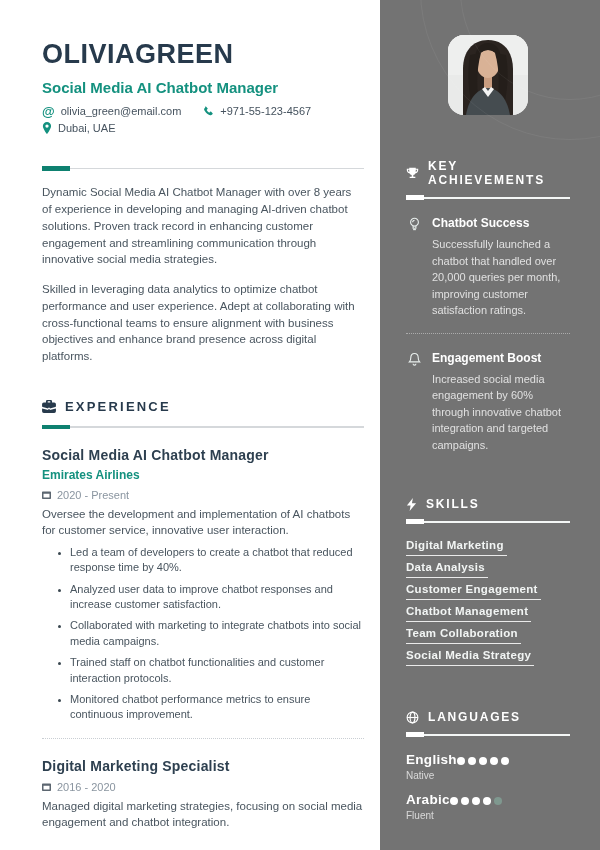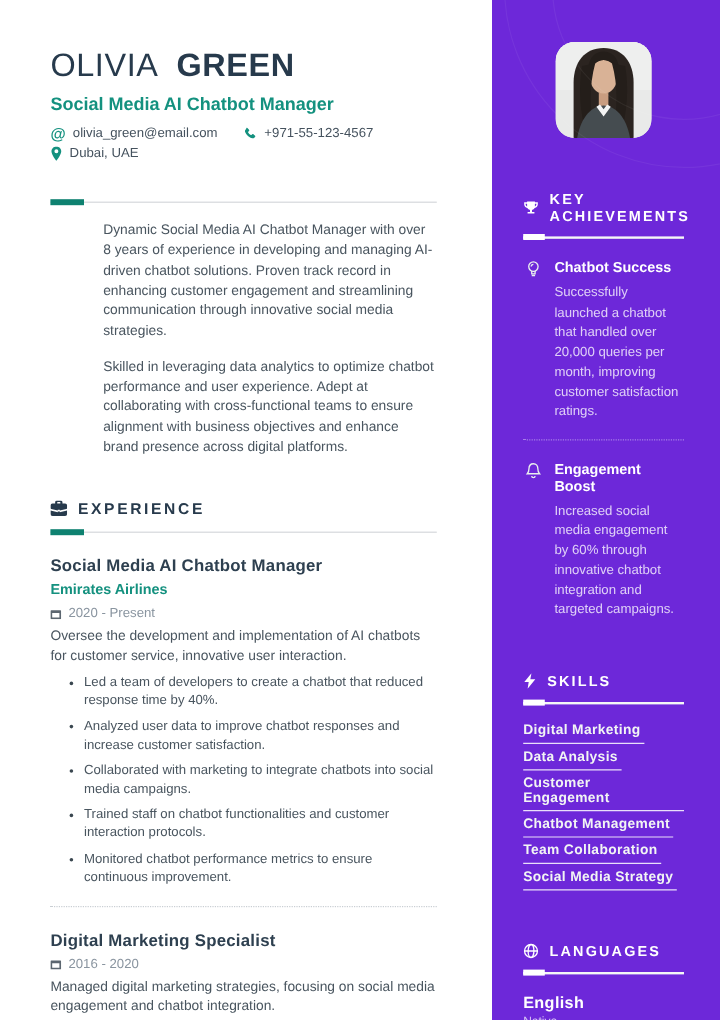--- a/index.html
+++ b/index.html
@@ -4,53 +4,53 @@
 <style>
   * { margin:0; padding:0; box-sizing:border-box; }
   html,body { background:#ffffff; }
   body { font-family:"Liberation Sans", sans-serif; }
   .page { position:relative; width:600px; height:850px; background:#ffffff; overflow:hidden; }
 
   
   .main { position:absolute; left:0; top:0; width:378px; height:850px; padding:40px 14px 0 42px; }
 
   .name { font-size:27px; color:#273a4c; letter-spacing:.5px; line-height:1.1; }
-  .name .fn { font-weight:400; }
-  .name .ln { font-weight:800; margin-left:15px;text-align:center; }
+  .name .fn { font-weight:700; }
+  .name .ln { font-weight:800; margin-left:0;text-align:center; }
   .role { margin-top:9px; font-size:15px; font-weight:700; color:#14917f; }
 
   .contact { margin-top:9px; font-size:11px; color:#45525e; }
   .contact-row { display:flex; align-items:center; gap:22px; margin-top:4px; }
   .citem { display:flex; align-items:center; gap:6px; }
   .cicon { color:#14917f; display:inline-flex; align-items:center; }
   .at-glyph { font-size:13px; font-weight:700; color:#14917f; line-height:1; }
 
   .section { margin-top:34px; }
   .sec-head { display:flex; align-items:center; gap:9px; color:#273a4c; }
   .sec-head .hicon { display:inline-flex; color:#273a4c; }
   .sec-title { font-size:13px; font-weight:800; letter-spacing:2.2px; color:#273a4c; }
   .rule { position:relative; height:1.5px; background:#d5d8db; margin-top:12px; }
   .rule i { position:absolute; left:0; top:-1.5px; width:28px; height:4.5px; background:#0e8170; }
 
-  .para { margin-top:15px; font-size:11.5px; line-height:1.46; color:#49555f;margin-left:44px; }
+  .para { margin-top:15px; font-size:11.5px; line-height:1.46; color:#49555f; }
   .para + .para { margin-top:13px; }
 
   .job { margin-top:19px; }
   .job-title { font-size:14px; font-weight:800; color:#2e4050; letter-spacing:.2px; }
   .company { margin-top:5px; font-size:12px; font-weight:700; color:#14917f; }
   .date-row { display:flex; align-items:center; gap:6px; margin-top:7px; font-size:11px; color:#8a95a0; }
   .date-row .dicon { color:#5c6670; display:inline-flex; }
   .desc { margin-top:5px; font-size:11.5px; line-height:1.45; color:#49555f; }
   ul.bullets { margin-top:6px; padding-left:28px; }
   ul.bullets li { font-size:11px; line-height:1.4; color:#49555f; margin-bottom:6px; }
   ul.bullets li::marker { color:#3a4750; font-size:9px; }
   .dot-divider { border:none; border-top:1.5px dotted #c9ced3; margin:15px 0 0; }
 
   
-  .sidebar { position:absolute; right:0; top:0; width:190px; height:850px; background:#6d28d9; color:#fff; padding:35px 30px 16px 26px; overflow:hidden; }
+  .sidebar { position:absolute; right:0; top:0; width:220px; height:850px; background:#737373; color:#fff; padding:35px 30px 16px 26px; overflow:hidden; }
   .swirl { position:absolute; border:1px solid rgba(255,255,255,0.06); border-radius:50%; pointer-events:none; }
   .swirl.s1 { width:220px; height:220px; right:-80px; top:-120px; }
   .swirl.s2 { width:300px; height:300px; right:-120px; top:-160px; }
 
   .photo-wrap { width:80px; height:80px; margin:0 auto; border-radius:16px; overflow:hidden; background:#e9eaea; }
 
   .side-section { margin-top:44px; }
   .side-section.tight { }
   .side-head { display:flex; align-items:center; gap:9px; }
   .side-head .hicon { display:inline-flex; color:#ffffff; }
@@ -62,21 +62,21 @@
   .ach-icon { flex:none; width:16px; padding-top:1px; color:#e9efed; display:flex; justify-content:center; }
   .ach-title { font-size:12px; font-weight:700; color:#ffffff; }
   .ach-text { margin-top:6px; font-size:11px; line-height:1.5; color:rgba(255,255,255,0.78); }
   .side-divider { border:none; border-top:1.5px dotted rgba(255,255,255,0.4); margin:14px 0 0; }
 
   .skills-list { margin-top:16px; }
   .skill { display:table; font-size:11.5px; font-weight:700; letter-spacing:.3px; color:#f2f5f4;
            border-bottom:1px solid rgba(255,255,255,0.85); padding:0 3px 4px 0; margin-bottom:5px; }
 
   .langs { margin-top:16px; }
-  .lang { display:flex; justify-content:flex-start; align-items:flex-start; margin-bottom:11px;flex-direction:column; }
+  .lang { display:flex; justify-content:flex-start; align-items:flex-start; margin-bottom:11px; }
   .lang-name { font-size:13.5px; font-weight:700; color:#ffffff; letter-spacing:.3px; }
   .lang-level { margin-top:3px; font-size:10px; color:rgba(255,255,255,0.72); }
   .dots { display:flex; gap:3px; padding-top:5px; }
   .dot { width:8px; height:8px; border-radius:50%; }
   .dot.filled { background:#ffffff; }
   .dot.dim { background:#7f988f; }
 
   svg { display:block; }
 </style>
 </head>

